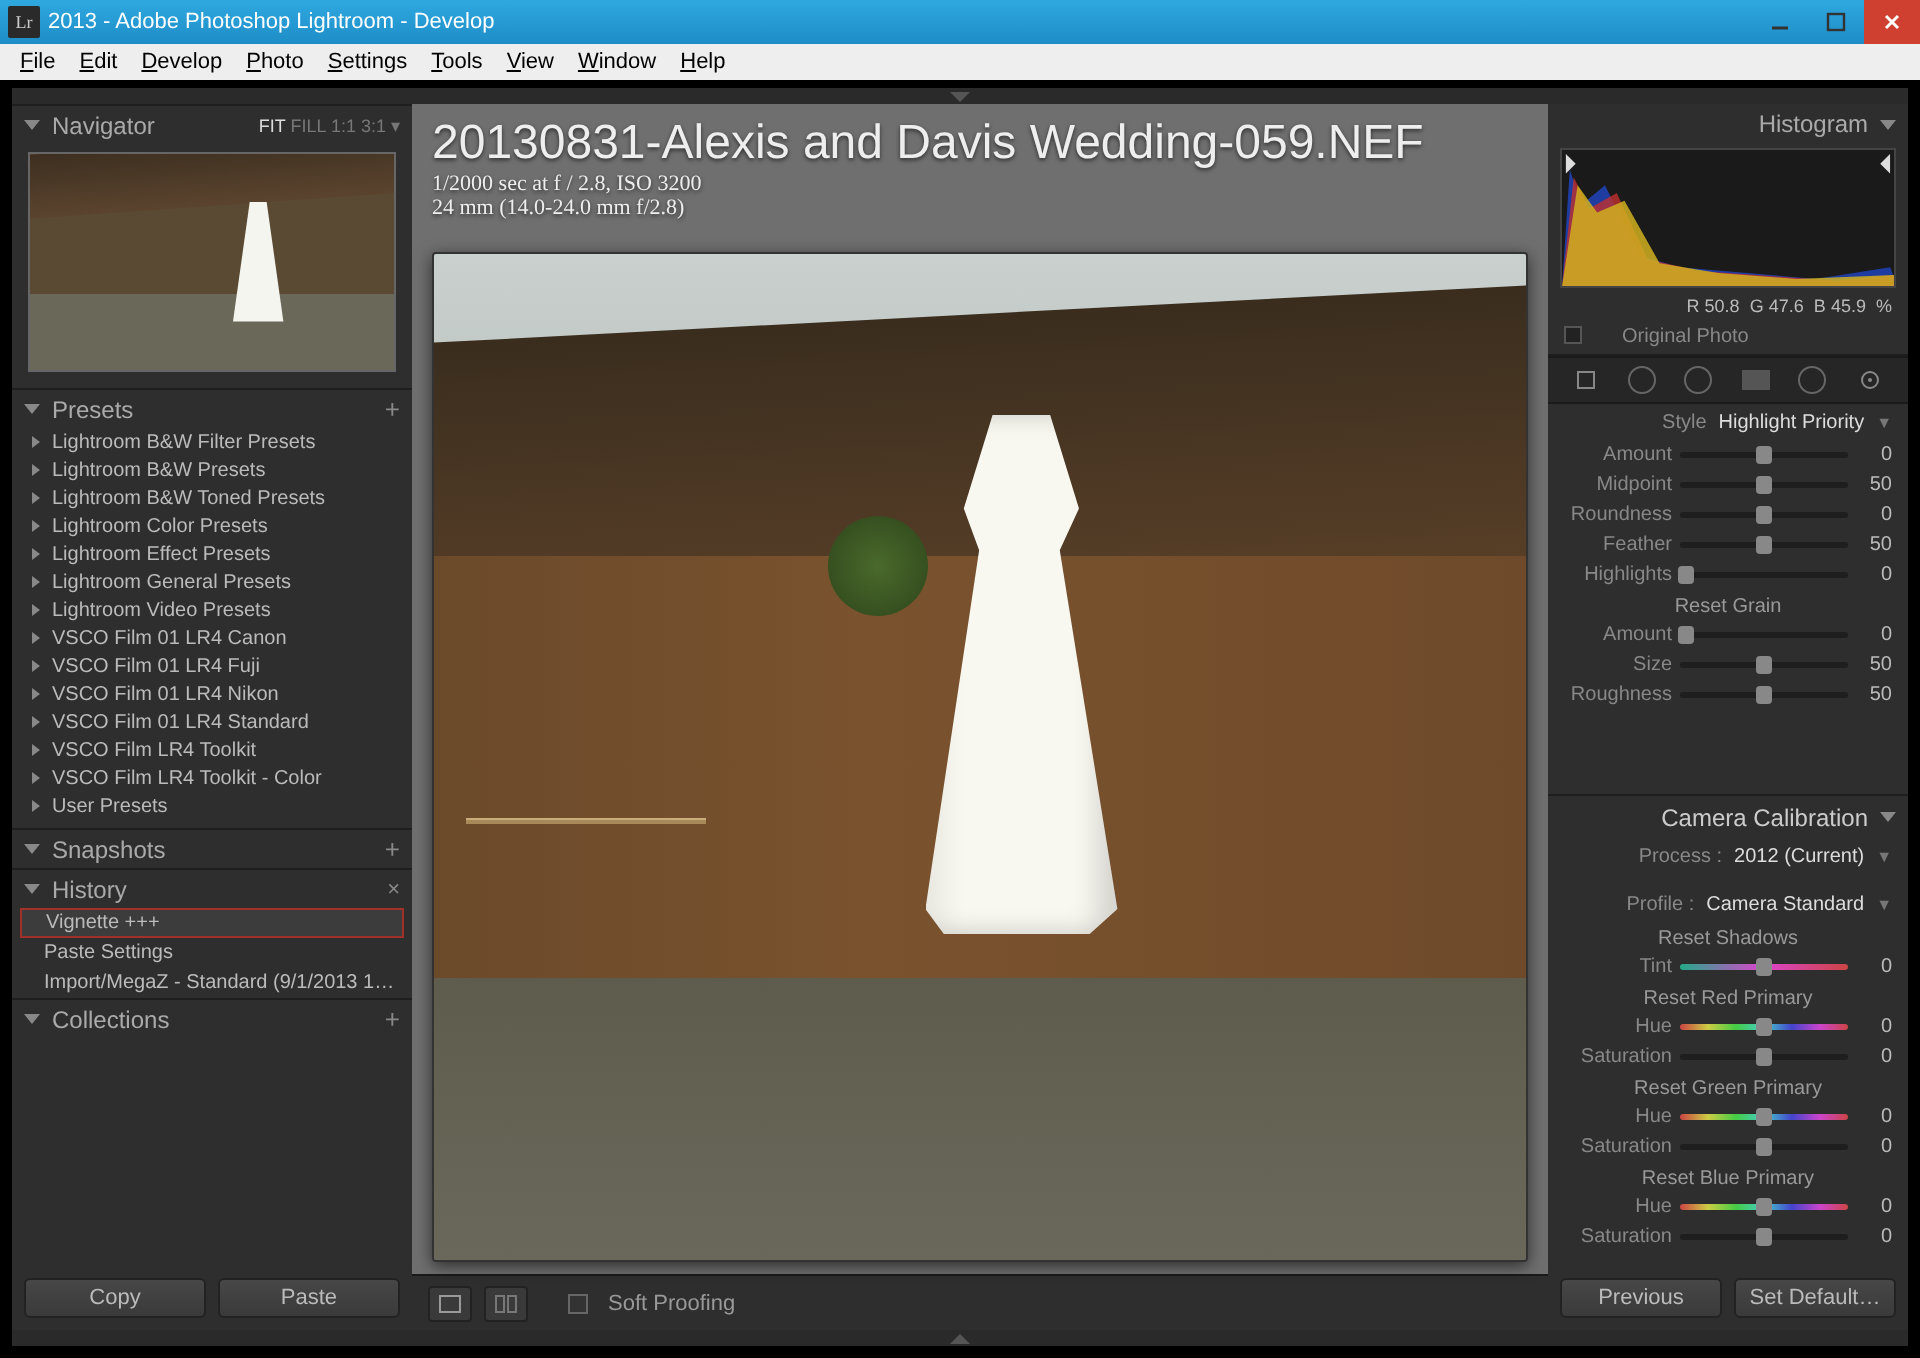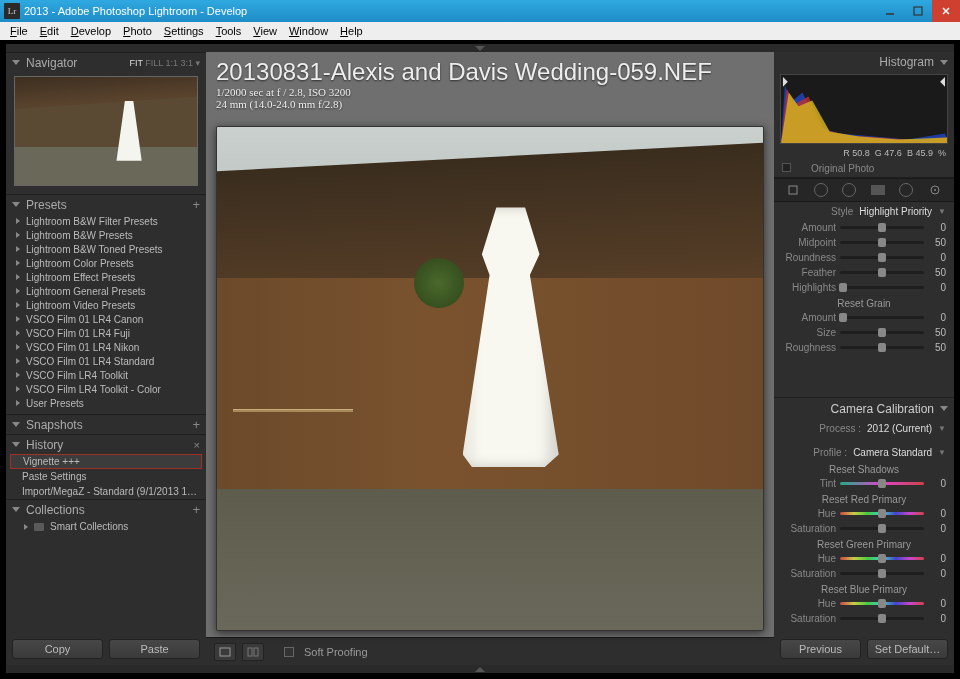--- a/index.html
+++ b/index.html
@@ -241,25 +241,20 @@
           <div class="hrow sel">Vignette +++</div>
           <div class="hrow">Paste Settings</div>
           <div class="hrow">Import/MegaZ - Standard (9/1/2013 1…</div>
         </div>
 
       <div class="panel-head">
         <span class="tri-d"></span>
         <span class="title">Collections</span>
         <span class="plus">+</span>
       </div>
-      <div class="coll-row">
-        <span class="tr"></span>
-        <span class="box"></span>
-        <span>Smart Collections</span>
-      </div>
 
       <div class="btn-row">
         <div class="btn">Copy</div>
         <div class="btn">Paste</div>
       </div>
     </div>
 
     <div class="center">
       <div class="meta">
         <div class="fname">20130831-Alexis and Davis Wedding-059.NEF</div>

